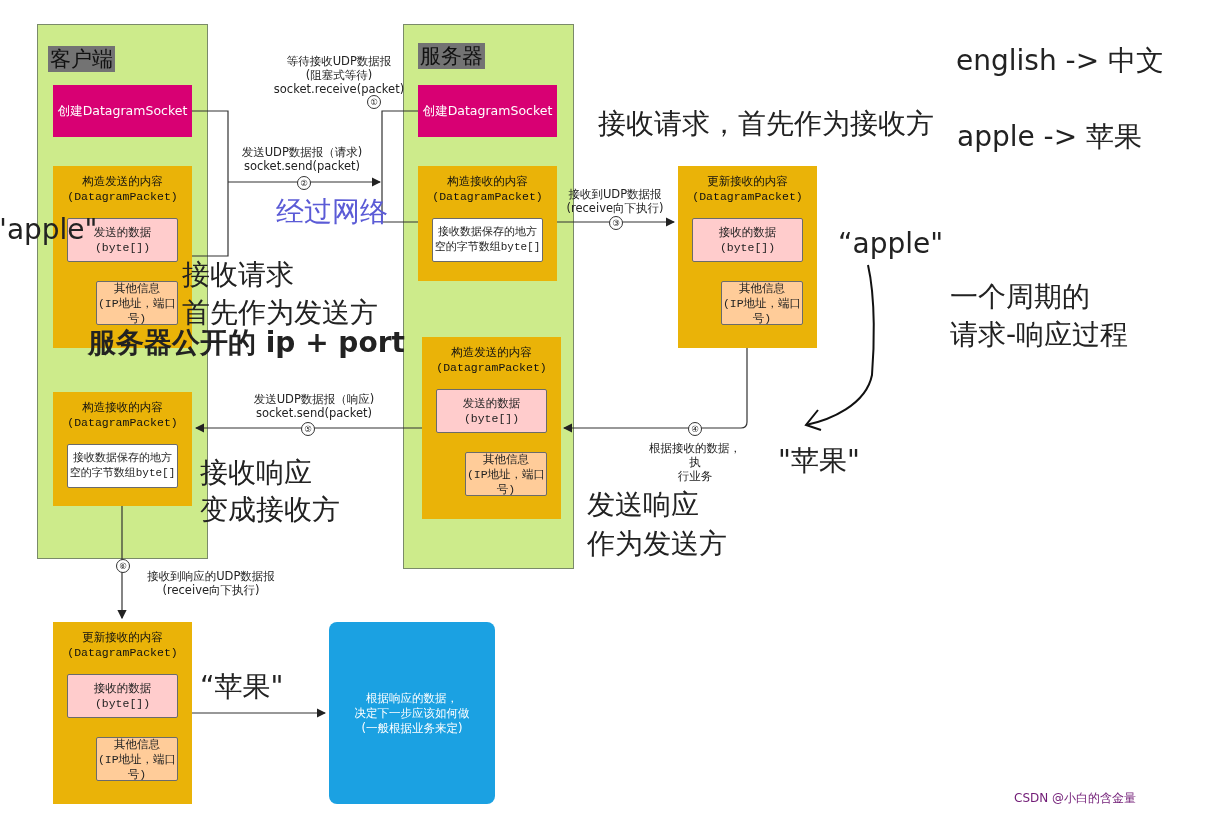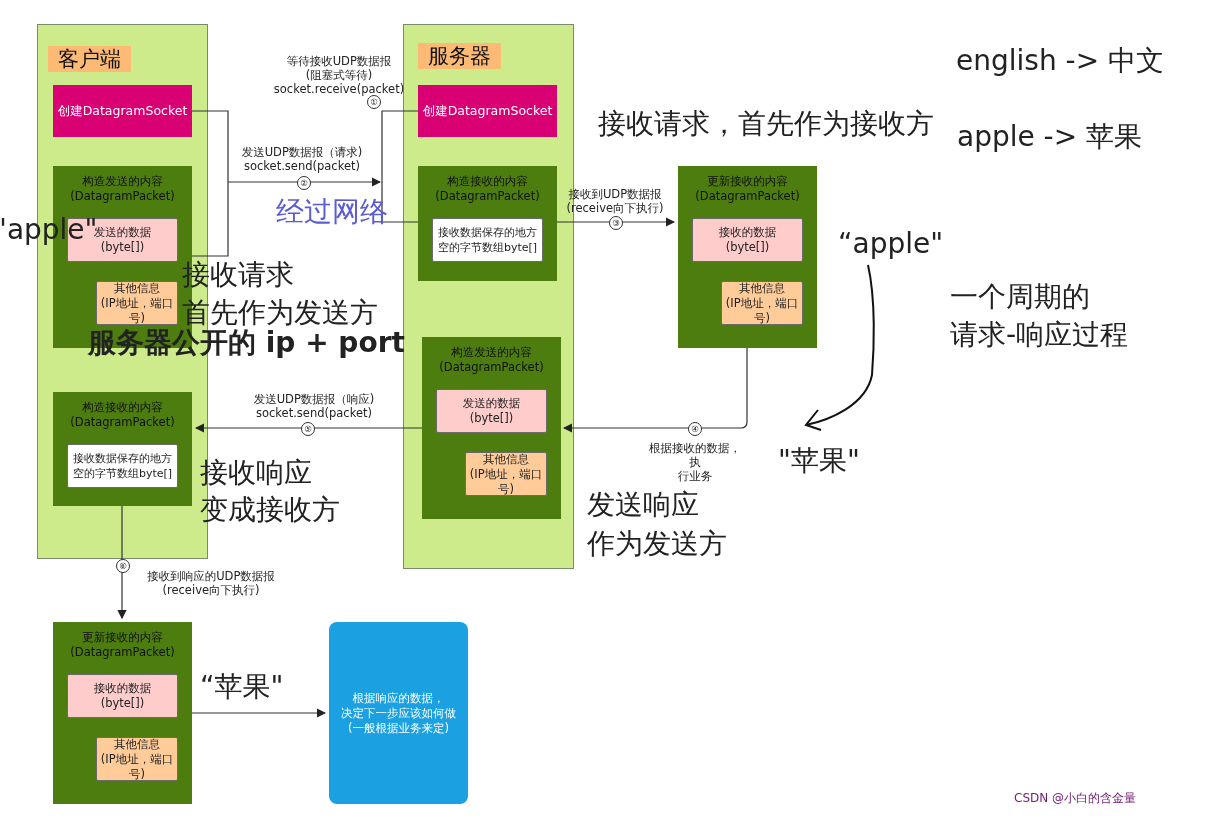--- a/index.html
+++ b/index.html
@@ -1,22 +1,22 @@
 <!DOCTYPE html>
 <html><head>
 <meta charset="utf-8">
 <style>
   html, body { margin:0; padding:0; background:#ffffff; }
   body { width:1221px; height:819px; position:relative; overflow:hidden;
          font-family:"DejaVu Sans","Liberation Sans",sans-serif; color:#222; }
   .lane { position:absolute; background:#cdeb8b; border:1px solid #7a8a6a; box-sizing:border-box; }
-  .lane-title { position:absolute; background:#fdba74; font-size:21px; color:#111; padding:0 10px; line-height:26px; }
+  .lane-title { position:absolute; background:#737373; font-size:21px; color:#111; padding:0 2px; line-height:26px; }
   .socket { position:absolute; background:#d80073; border-radius:0; color:#fff; font-size:12.5px;
             display:flex; align-items:center; justify-content:center; box-sizing:border-box; }
-  .packet { position:absolute; background:#4d7c0f; border-radius:0; box-sizing:border-box; }
+  .packet { position:absolute; background:#eab308; border-radius:0; box-sizing:border-box;font-family:Liberation Mono, monospace; }
   .packet .ptitle { position:absolute; left:0; right:0; top:8px; text-align:center; font-size:11.5px; line-height:15px; color:#111; white-space:pre-line; }
   .inner { position:absolute; left:14px; right:14px; border:1px solid #6b6b6b; border-radius:2px; box-sizing:border-box;
            display:flex; align-items:center; justify-content:center; text-align:center; font-size:11.5px; line-height:15px; color:#222; white-space:pre-line; }
   .pink { background:#ffcccc; }
   .orange { background:#ffcc99;margin-left:29px; }
   .white { background:#ffffff; font-size:11px; }
   .lbl { position:absolute; font-size:11.5px; line-height:14px; color:#222; text-align:center; white-space:pre-line; }
   .note { position:absolute; font-size:28px; color:#222; white-space:nowrap; line-height:24px; }
   .note-blue { color:#5b5bd6; }
   .circ { position:absolute; width:12px; height:12px; border:1px solid #333; border-radius:50%; background:#fff;
@@ -80,21 +80,21 @@
 
 <div class="packet" style="left:53px;top:622px;width:139px;height:182px;">
   <div class="ptitle">更新接收的内容
 (DatagramPacket)</div>
   <div class="inner pink" style="top:52px;height:44px;">接收的数据
 (byte[])</div>
   <div class="inner orange" style="top:115px;height:44px;">其他信息
 (IP地址，端口号)</div>
 </div>
 
-<div class="final-box" style="left:329px;top:622px;width:139px;height:182px;">根据响应的数据，
+<div class="final-box" style="left:329px;top:622px;width:166px;height:182px;">根据响应的数据，
 决定下一步应该如何做
 (一般根据业务来定)</div>
 
 <svg class="wires" width="1221" height="819">
   <defs>
     <marker id="ah" markerWidth="8" markerHeight="8" refX="7" refY="4" orient="auto">
       <path d="M0,0 L8,4 L0,8 Z" fill="#222"></path>
     </marker>
   </defs>
   <g stroke="#333" stroke-width="1.2" fill="none">

